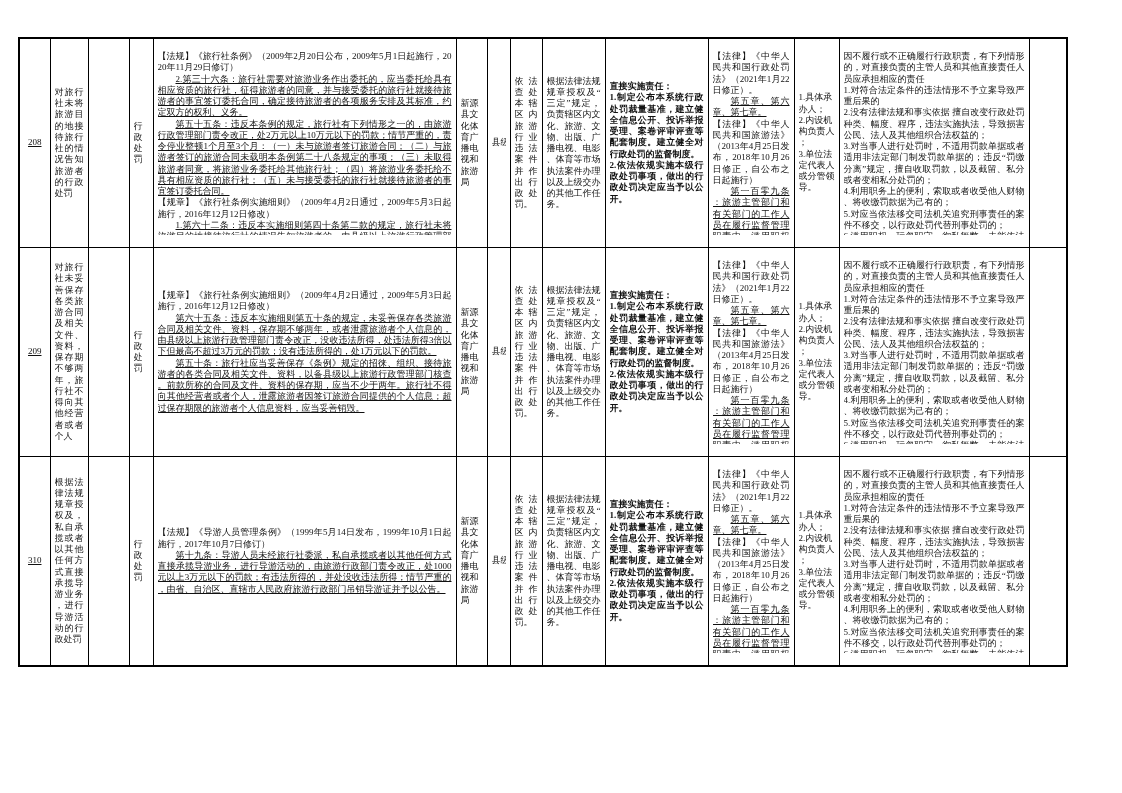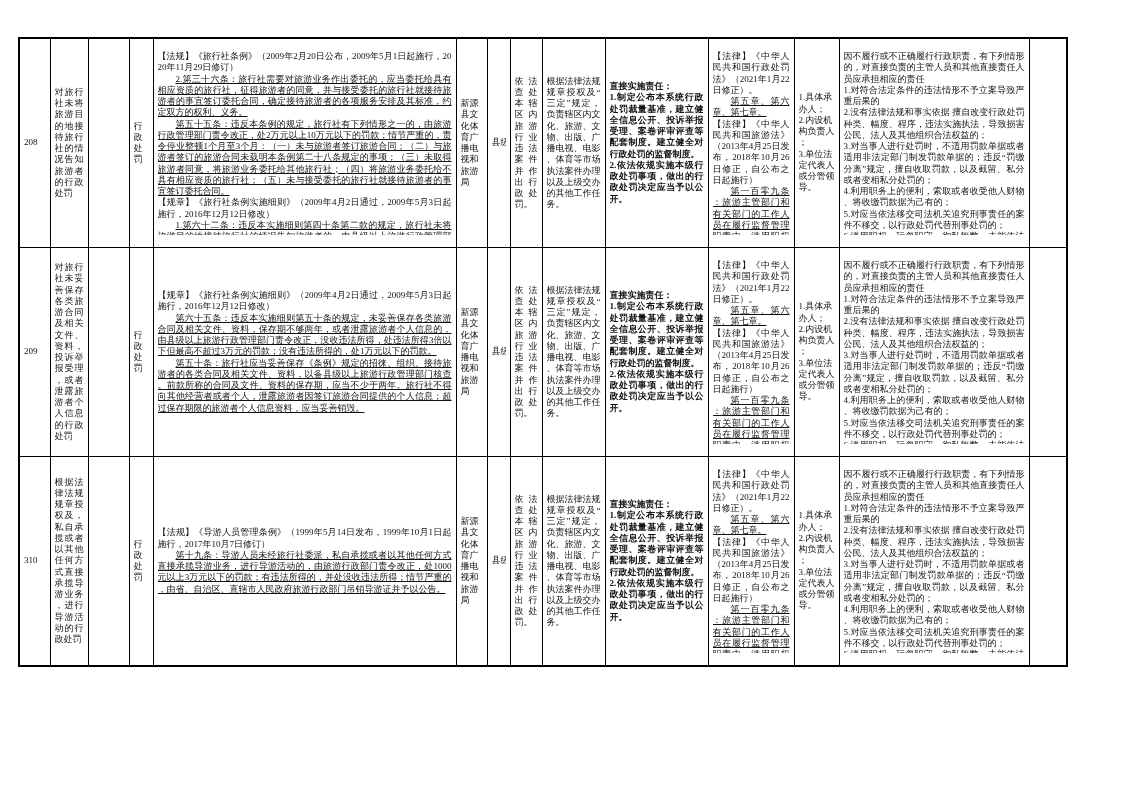--- a/index.html
+++ b/index.html
@@ -16,21 +16,21 @@
   }
   table.grid td{
     border:1px solid #000;vertical-align:middle;
     padding:12px 4px;font-size:9px;line-height:1.25;
     word-break:break-all;line-break:anywhere;
   }
   tr.prow{height:190px;}
   .cw{max-height:184px;overflow:hidden;}
   .para{margin:0;}
   .para.indent{text-indent:2em;text-decoration:underline;}
-  .c-seq{text-align:left;font-size:10px;}
+  .c-seq{text-align:center;font-size:10px;text-decoration:underline;}
   .c-name{font-size:9.5px;line-height:1.28;text-align:justify;padding:2px 3px;margin-top:12px;}
   .c-type{font-size:9px;padding:2px 2px;}
   .c-basis{font-size:8.6px;line-height:1.18;text-align:justify;padding:3px 5px;}
   .c-agency{font-size:9.5px;line-height:1.3;text-align:left;padding:2px 2px;}
   .c-level{font-size:9px;text-align:left;white-space:nowrap;padding:1px;}
   .c-duty{font-size:9.5px;line-height:1.3;text-align:justify;padding:2px 1px;margin-left:32px;}
   .c-scope{font-size:9px;line-height:1.3;text-align:justify;padding:2px 3px;}
   .c-direct{font-size:9px;line-height:1.3;text-align:justify;padding:2px 4px;font-weight:bold;}
   .c-abasis{font-size:7.4px;line-height:1.42;text-align:justify;padding:2px 4px;}
   .c-persons{font-size:9px;line-height:1.3;padding:2px 6px;}
@@ -127,21 +127,21 @@
           </td>
           <td class="c-last">
             <div class="cw"></div>
           </td>
         </tr>
         <tr class="prow">
           <td class="c-seq">
             <div class="cw">209</div>
           </td>
           <td class="c-name">
-            <div class="cw">对旅行社未妥善保存各类旅游合同及相关文件、资料，投诉举报受理，或者泄露旅游者个人信息的行政处罚</div>
+            <div class="cw">对旅行社未妥善保存各类旅游合同及相关文件、资料，保存期不够两年，旅行社不得向其他经营者或者个人</div>
           </td>
           <td class="c-blank">
             <div class="cw"></div>
           </td>
           <td class="c-type">
             <div class="cw">行政处罚</div>
           </td>
           <td class="c-basis">
             <div class="cw">
               <p class="para">【规章】《旅行社条例实施细则》（2009年4月2日通过，2009年5月3日起施行，2016年12月12日修改）</p>

